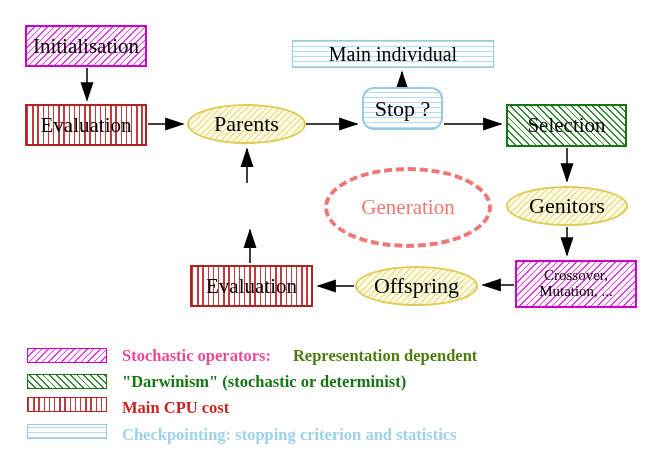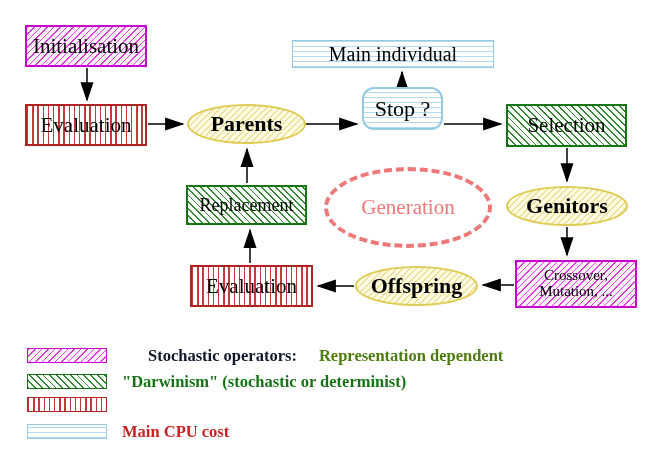--- a/index.html
+++ b/index.html
@@ -53,21 +53,20 @@
   .stripe-cyan {
     background: repeating-linear-gradient(0deg,
       #b2dcef 0, #b2dcef 1.4px, #ffffff 1.4px, #ffffff 5px);
     border: 2px solid #94cbe2;
   }
   .hatch-yellow {
     background: repeating-linear-gradient(135deg,
       #eddf9e 0, #eddf9e 1.4px, #fffce2 1.4px, #fffce2 4.6px);
     border: 2px solid #e0cb55;
     border-radius: 50%;
-    font-weight: bold;
   }
 
   
   #n-initialisation   { left: 25px;  top: 25px;  width: 122px; height: 42px; }
   #n-evaluation-top   { left: 25px;  top: 104px; width: 122px; height: 42px; }
   #n-parents          { left: 187px; top: 104px; width: 119px; height: 40px; font-size: 22px; }
   #n-best-individual  { left: 292px; top: 40px;  width: 202px; height: 28px; font-size: 20px; border-width: 1.5px; }
   #n-stop             { left: 362px; top: 87px; width: 81px;  height: 43px; border-radius: 12px; font-size: 22px; }
   #n-selection        { left: 506px; top: 104px; width: 121px; height: 43px; }
   #n-replacement      { left: 186px; top: 185px; width: 121px; height: 40px; font-size: 18px; }
@@ -94,24 +93,24 @@
     left: 122px;
     font-size: 16.5px;
     font-weight: bold;
     white-space: nowrap;
   }
   #lt-1 { top: 346px; }
   #lt-2 { top: 372px; }
   #lt-3 { top: 398px; }
   #lt-4 { top: 425px; }
 
-  .text-magenta { color: #0f172a; margin-left: 26px; }
+  .text-magenta { color: #ec4899; }
   .text-gold    { color: #4d7c0f; margin-left: 12px; }
   .text-green   { color: #157515; }
-  .text-red     { color: #cc2222; margin-top: 24px; }
+  .text-red     { color: #cc2222; }
   .text-cyan    { color: #9ed2ea; }
   .gap { display: inline-block; width: 10px; }
 </style>
 </head>
 <body>
 
 <div id="canvas">
 
   <svg id="arrows" viewBox="0 0 662 471" xmlns="http://www.w3.org/2000/svg">
     <defs>
@@ -137,21 +136,20 @@
   <div class="node stripe-red" id="n-evaluation-top">Evaluation</div>
 
   <div class="node hatch-yellow" id="n-parents">Parents</div>
 
   <div class="node stripe-cyan" id="n-best-individual">Main individual</div>
 
   <div class="node stripe-cyan" id="n-stop">Stop ?</div>
 
   <div class="node hatch-green" id="n-selection">Selection</div>
 
-  <div class="node hatch-green" id="n-replacement">Replacement</div>
 
   <div class="node hatch-yellow" id="n-genitors">Genitors</div>
 
   <div class="node" id="n-generation">Generation</div>
 
   <div class="node stripe-red" id="n-evaluation-bot">Evaluation</div>
 
   <div class="node hatch-yellow" id="n-offspring">Offspring</div>
 
   <div class="node hatch-magenta" id="n-crossover">
@@ -162,14 +160,15 @@
   <div class="swatch hatch-magenta" id="sw-1"></div>
   <div class="swatch hatch-green" id="sw-2"></div>
   <div class="swatch stripe-red" id="sw-3"></div>
   <div class="swatch stripe-cyan" id="sw-4"></div>
 
   <div class="legend-text" id="lt-1">
     <span class="text-magenta">Stochastic operators:</span><span class="gap"></span><span class="text-gold">Representation dependent</span>
   </div>
   <div class="legend-text text-green" id="lt-2">"Darwinism" (stochastic or determinist)</div>
   <div class="legend-text text-red" id="lt-3">Main CPU cost</div>
+  <div class="legend-text text-cyan" id="lt-4">Checkpointing: stopping criterion and statistics</div>
 
 </div>
 
 </body></html>

